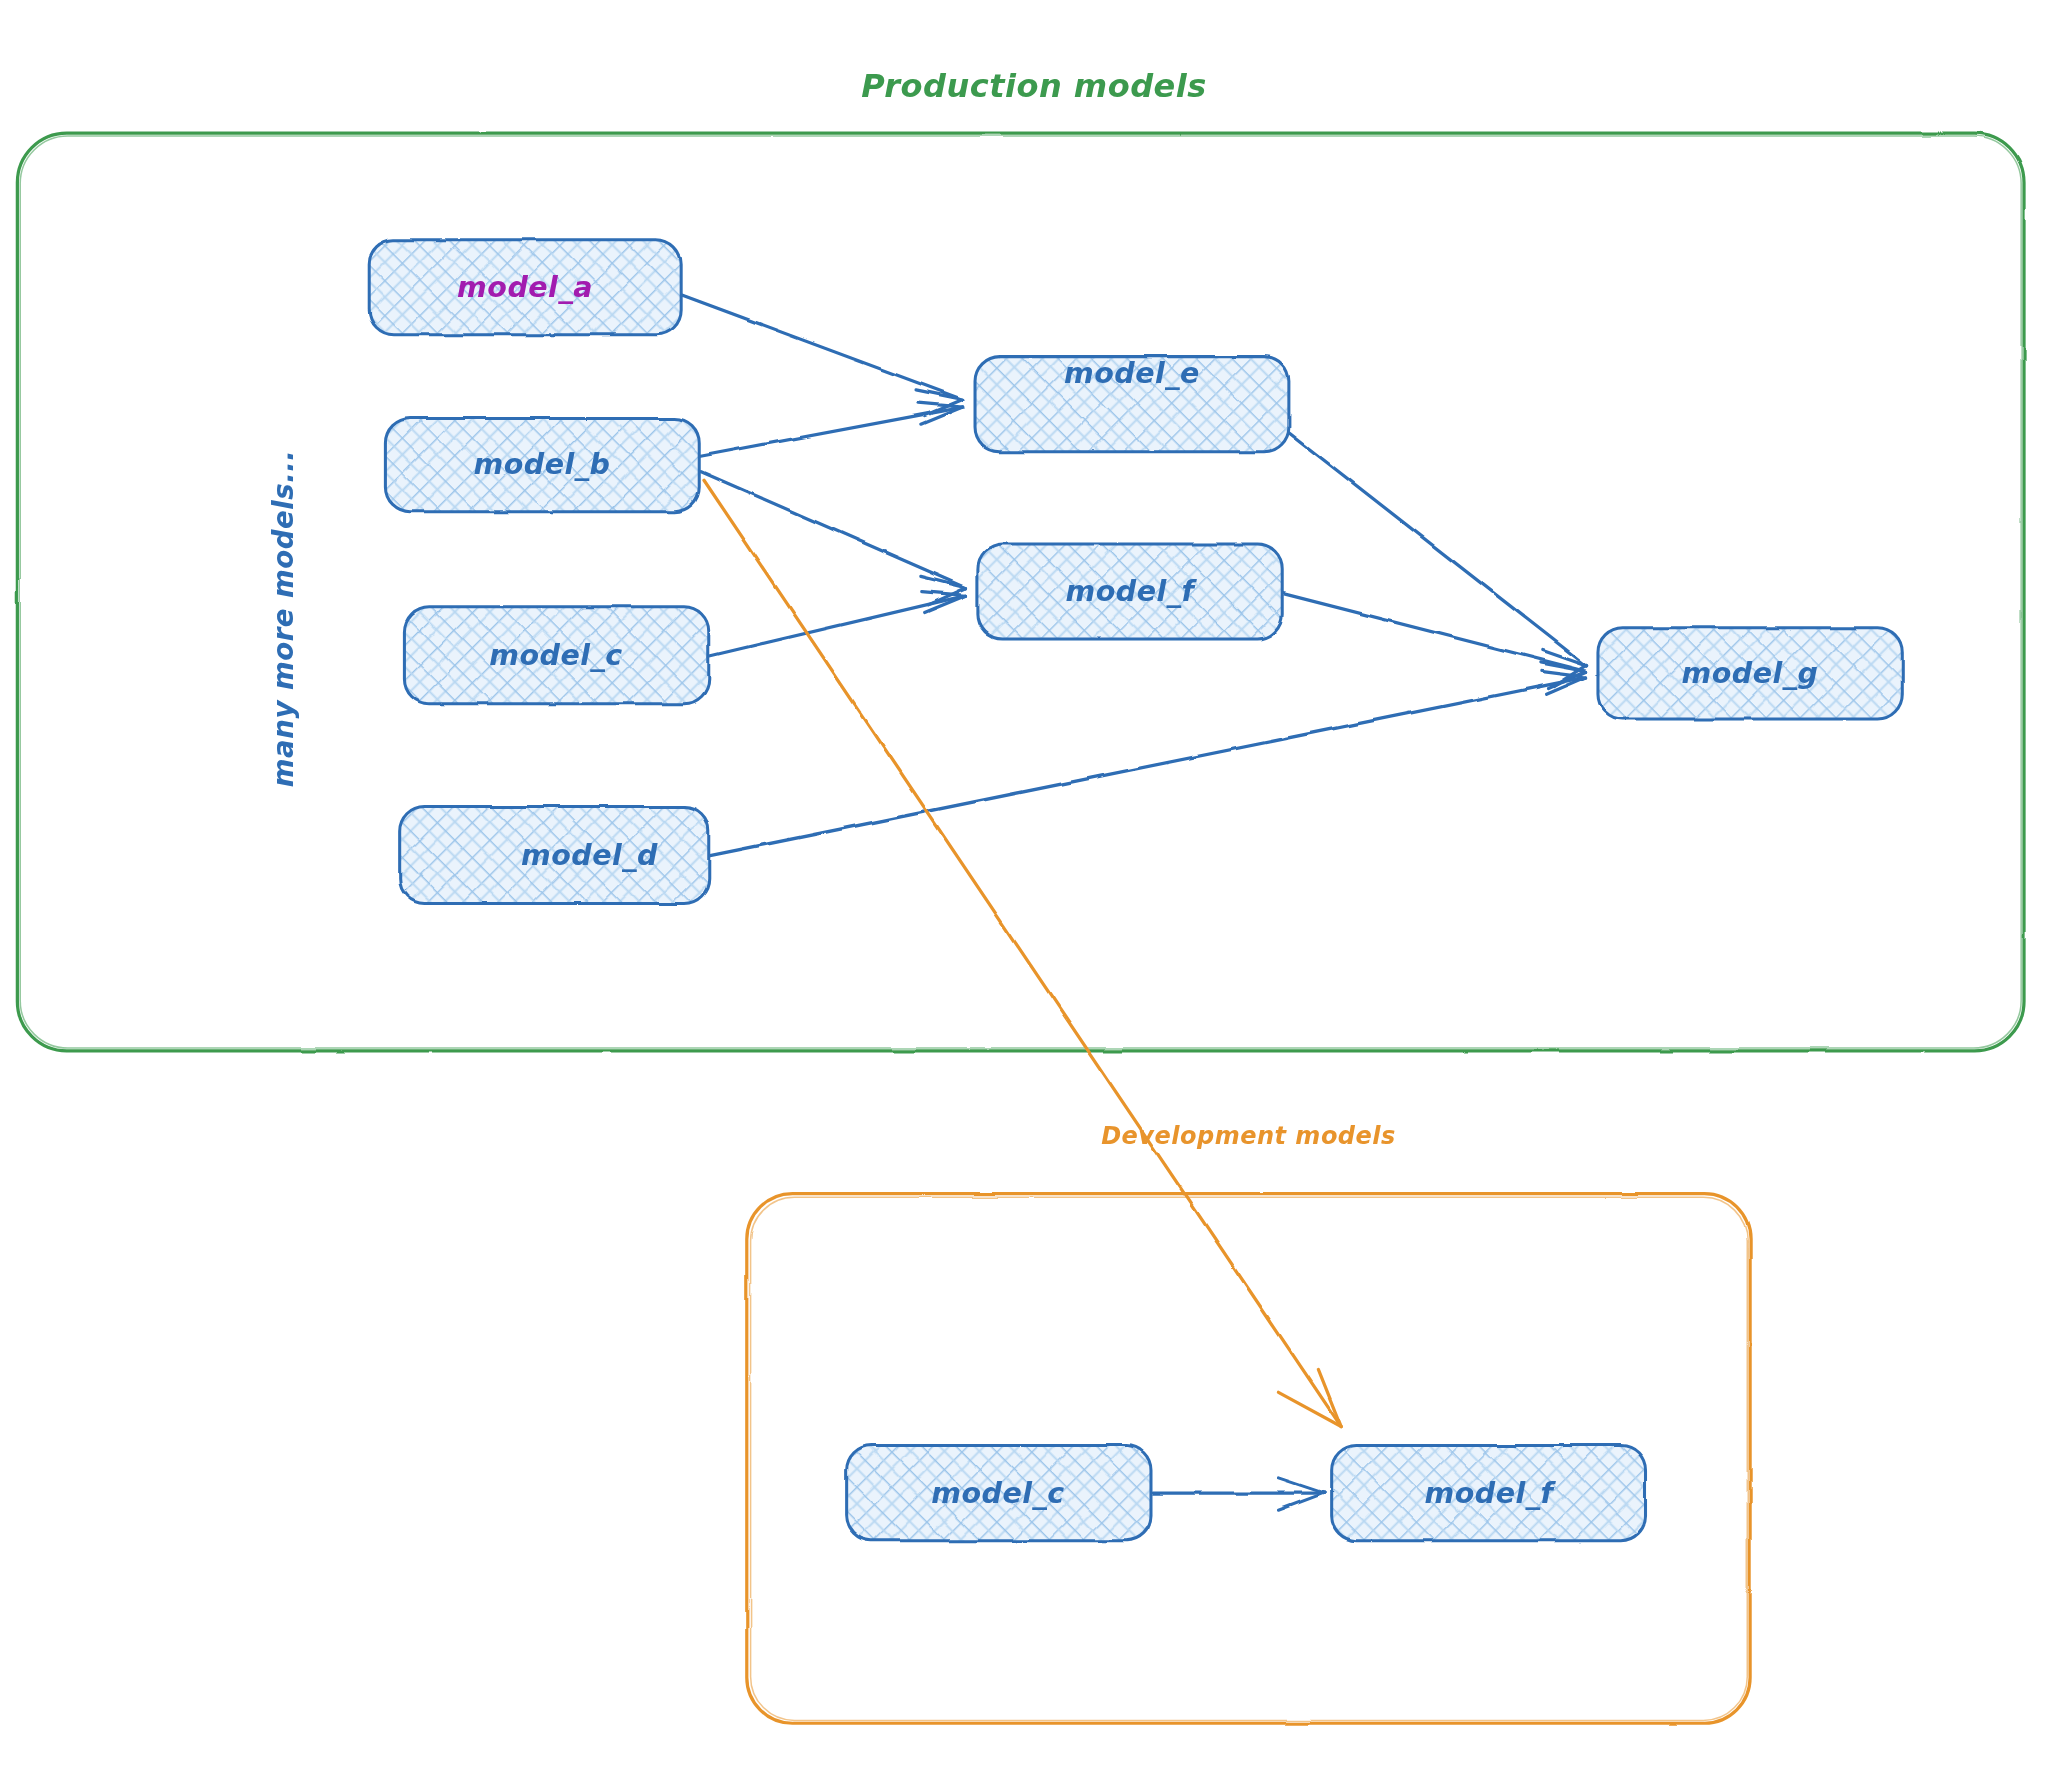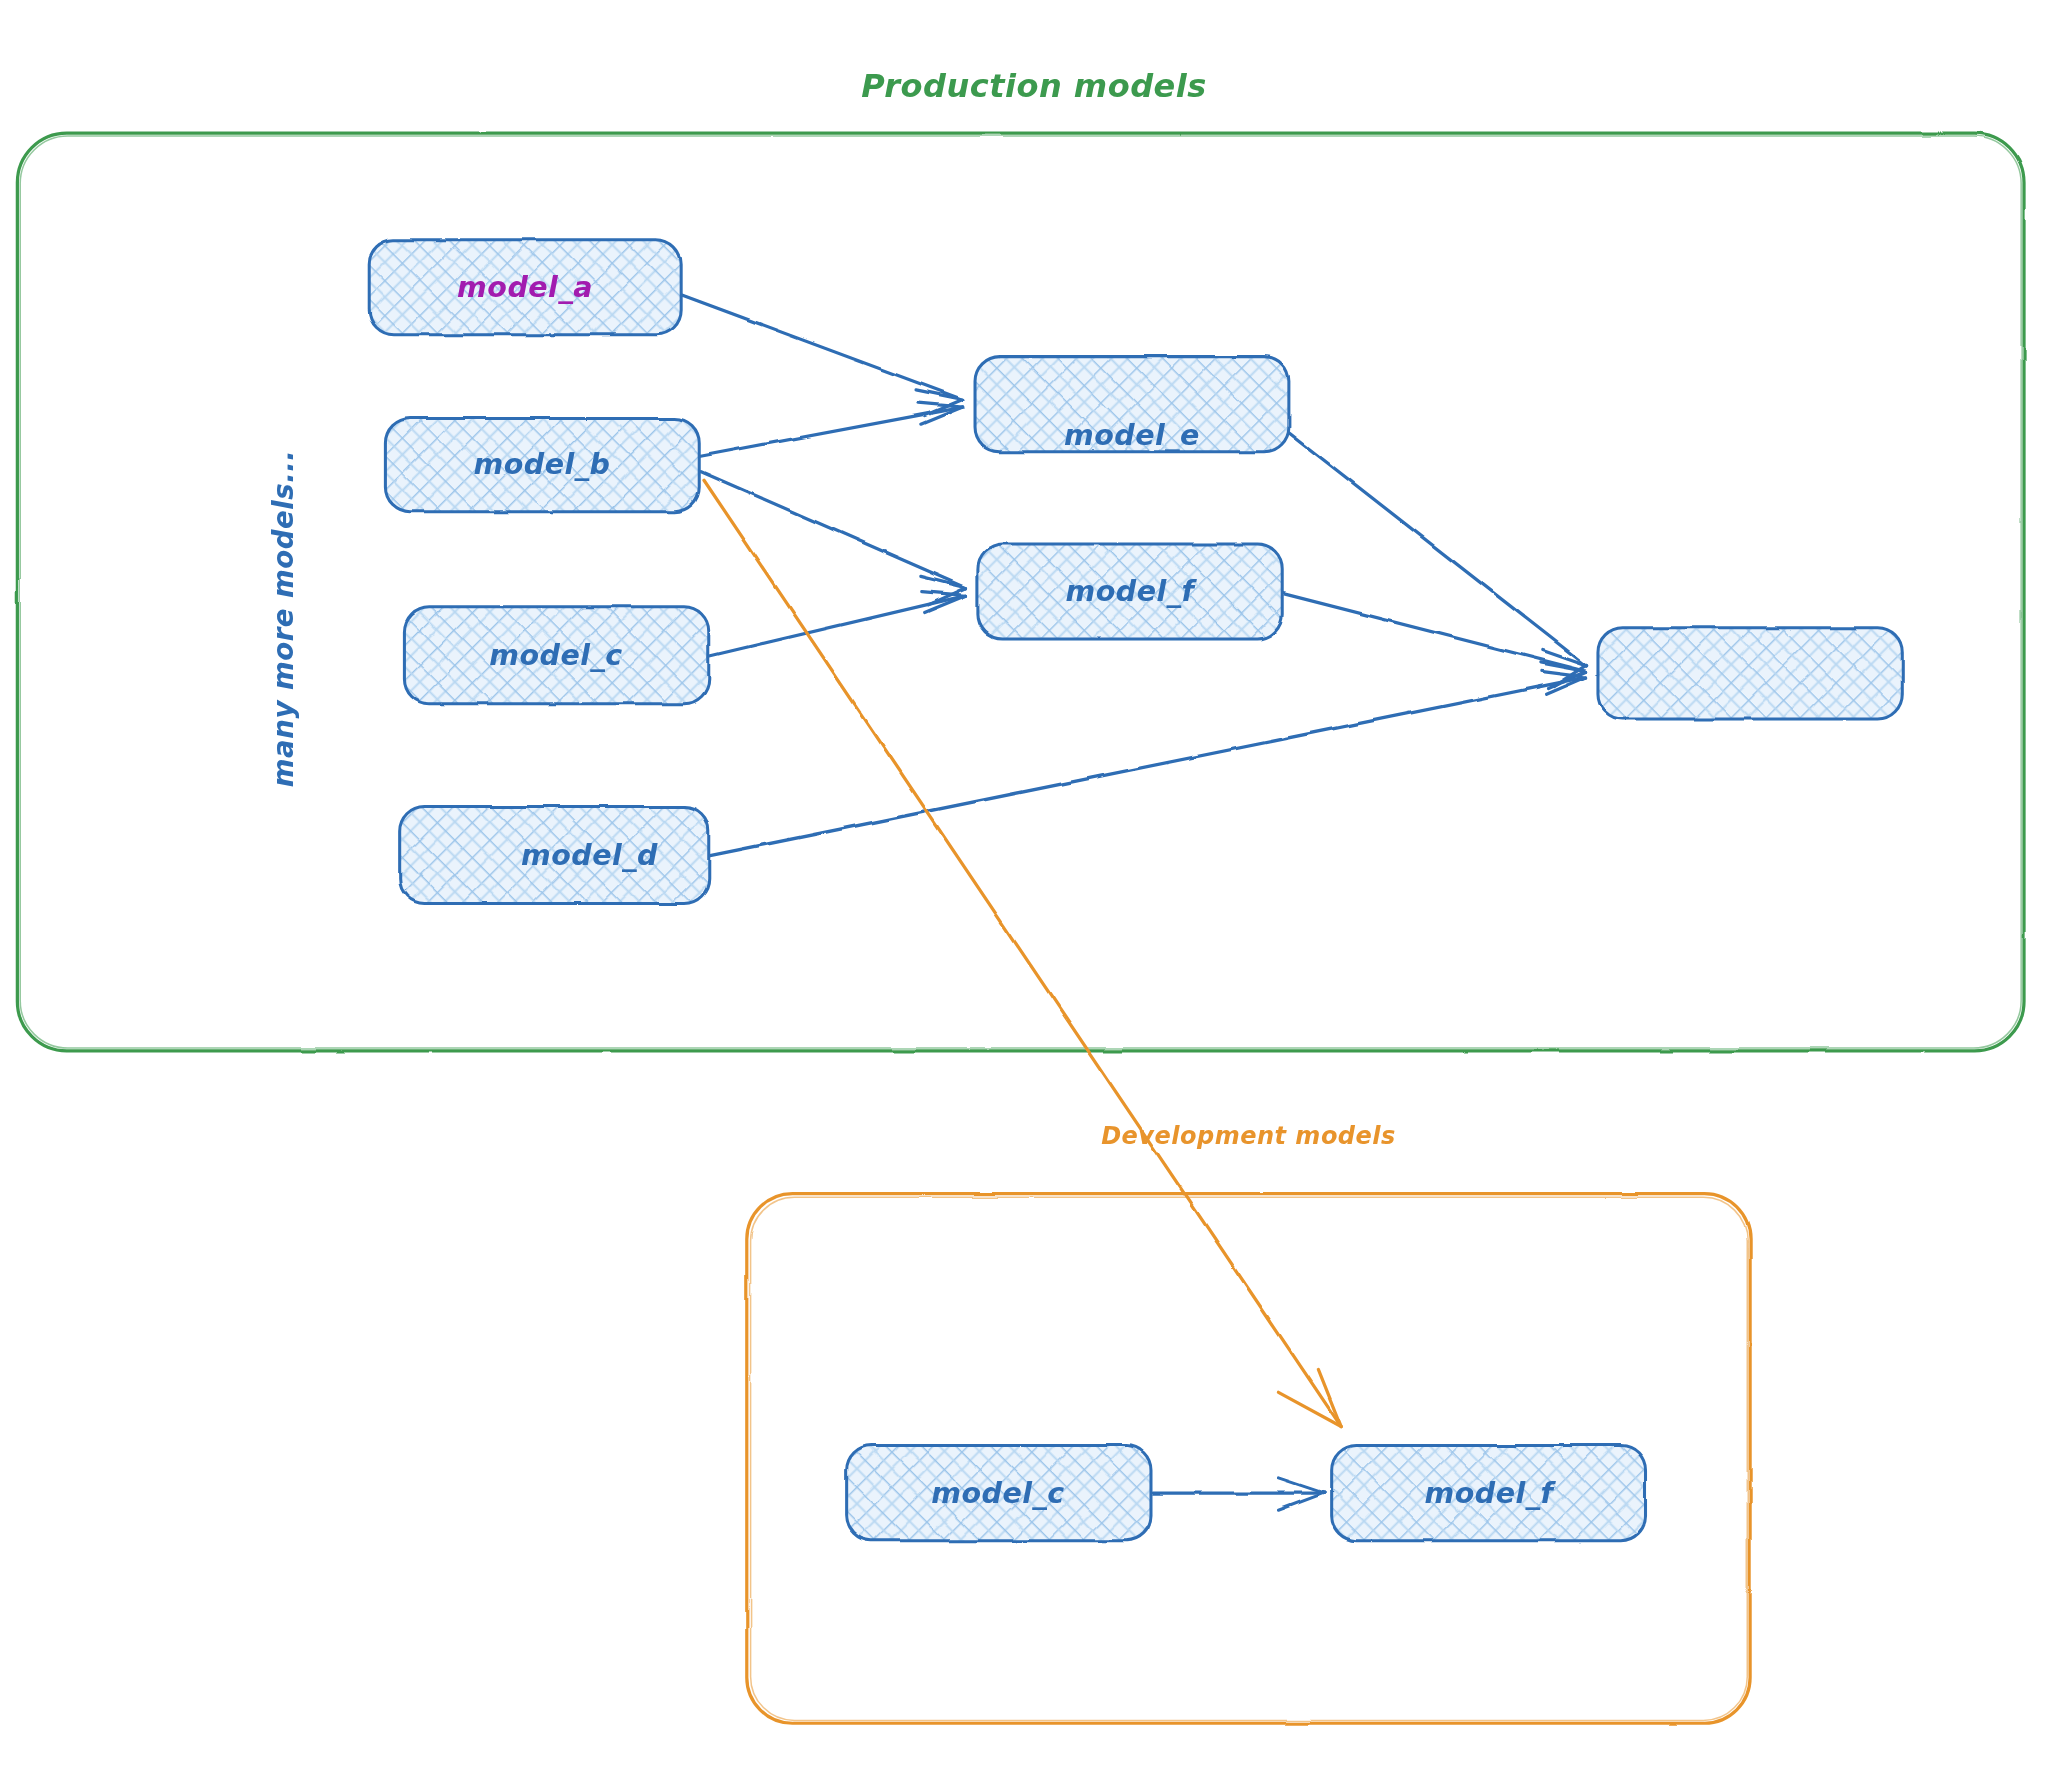--- a/index.html
+++ b/index.html
@@ -173,26 +173,29 @@
   </div>
   <div style="position:absolute; left:385px; top:418px; width:314px; height:93px; display:flex; align-items:center; justify-content:center;">
     <span class="hand-text" style="font-size:28.5px; color:#2E6DB4;">model_b</span>
   </div>
   <div style="position:absolute; left:404px; top:607px; width:304px; height:97px; display:flex; align-items:center; justify-content:center;">
     <span class="hand-text" style="font-size:28.5px; color:#2E6DB4;">model_c</span>
   </div>
   <div style="position:absolute; left:399px; top:807px; width:309px; height:97px; display:flex; align-items:center; justify-content:center;margin-left:36px;">
     <span class="hand-text" style="font-size:28.5px; color:#2E6DB4;">model_d</span>
   </div>
-  <div style="position:absolute; left:975px; top:357px; width:314px; height:95px; display:flex; align-items:flex-end; justify-content:center;">
+  <div style="position:absolute; left:975px; top:357px; width:314px; height:95px; display:flex; align-items:flex-start; justify-content:center;">
     <span class="hand-text" style="font-size:28.5px; color:#2E6DB4;">model_e</span>
   </div>
   <div style="position:absolute; left:978px; top:544px; width:304px; height:95px; display:flex; align-items:center; justify-content:center;">
     <span class="hand-text" style="font-size:28.5px; color:#2E6DB4;">model_f</span>
   </div>
+  <div style="position:absolute; left:1598px; top:628px; width:304px; height:91px; display:flex; align-items:center; justify-content:center;">
+    <span class="hand-text" style="font-size:28.5px; color:#2E6DB4;">model_g</span>
+  </div>
   <div style="position:absolute; left:846px; top:1446px; width:304px; height:95px; display:flex; align-items:center; justify-content:center;">
     <span class="hand-text" style="font-size:28.5px; color:#2E6DB4;">model_c</span>
   </div>
   <div style="position:absolute; left:1332px; top:1446px; width:314px; height:95px; display:flex; align-items:center; justify-content:center;">
     <span class="hand-text" style="font-size:28.5px; color:#2E6DB4;">model_f</span>
   </div>
 
 </div>
 
 

